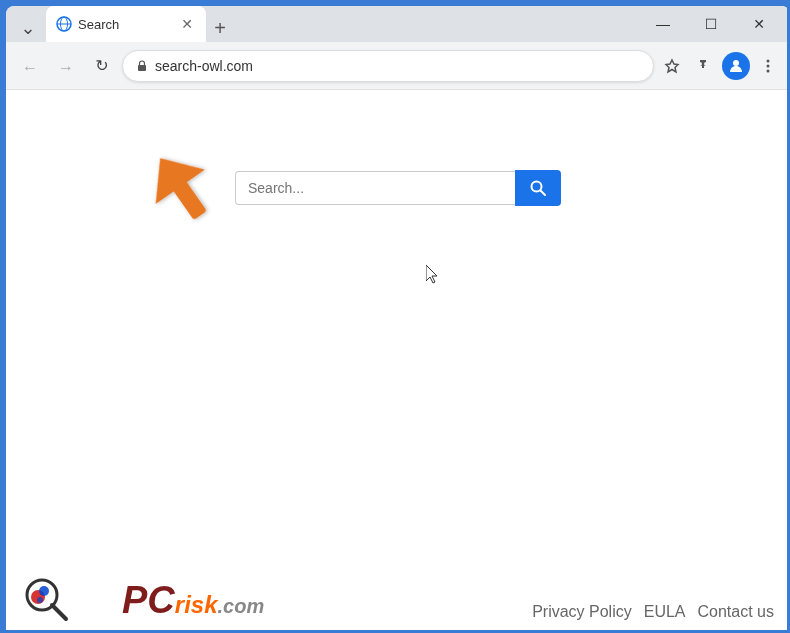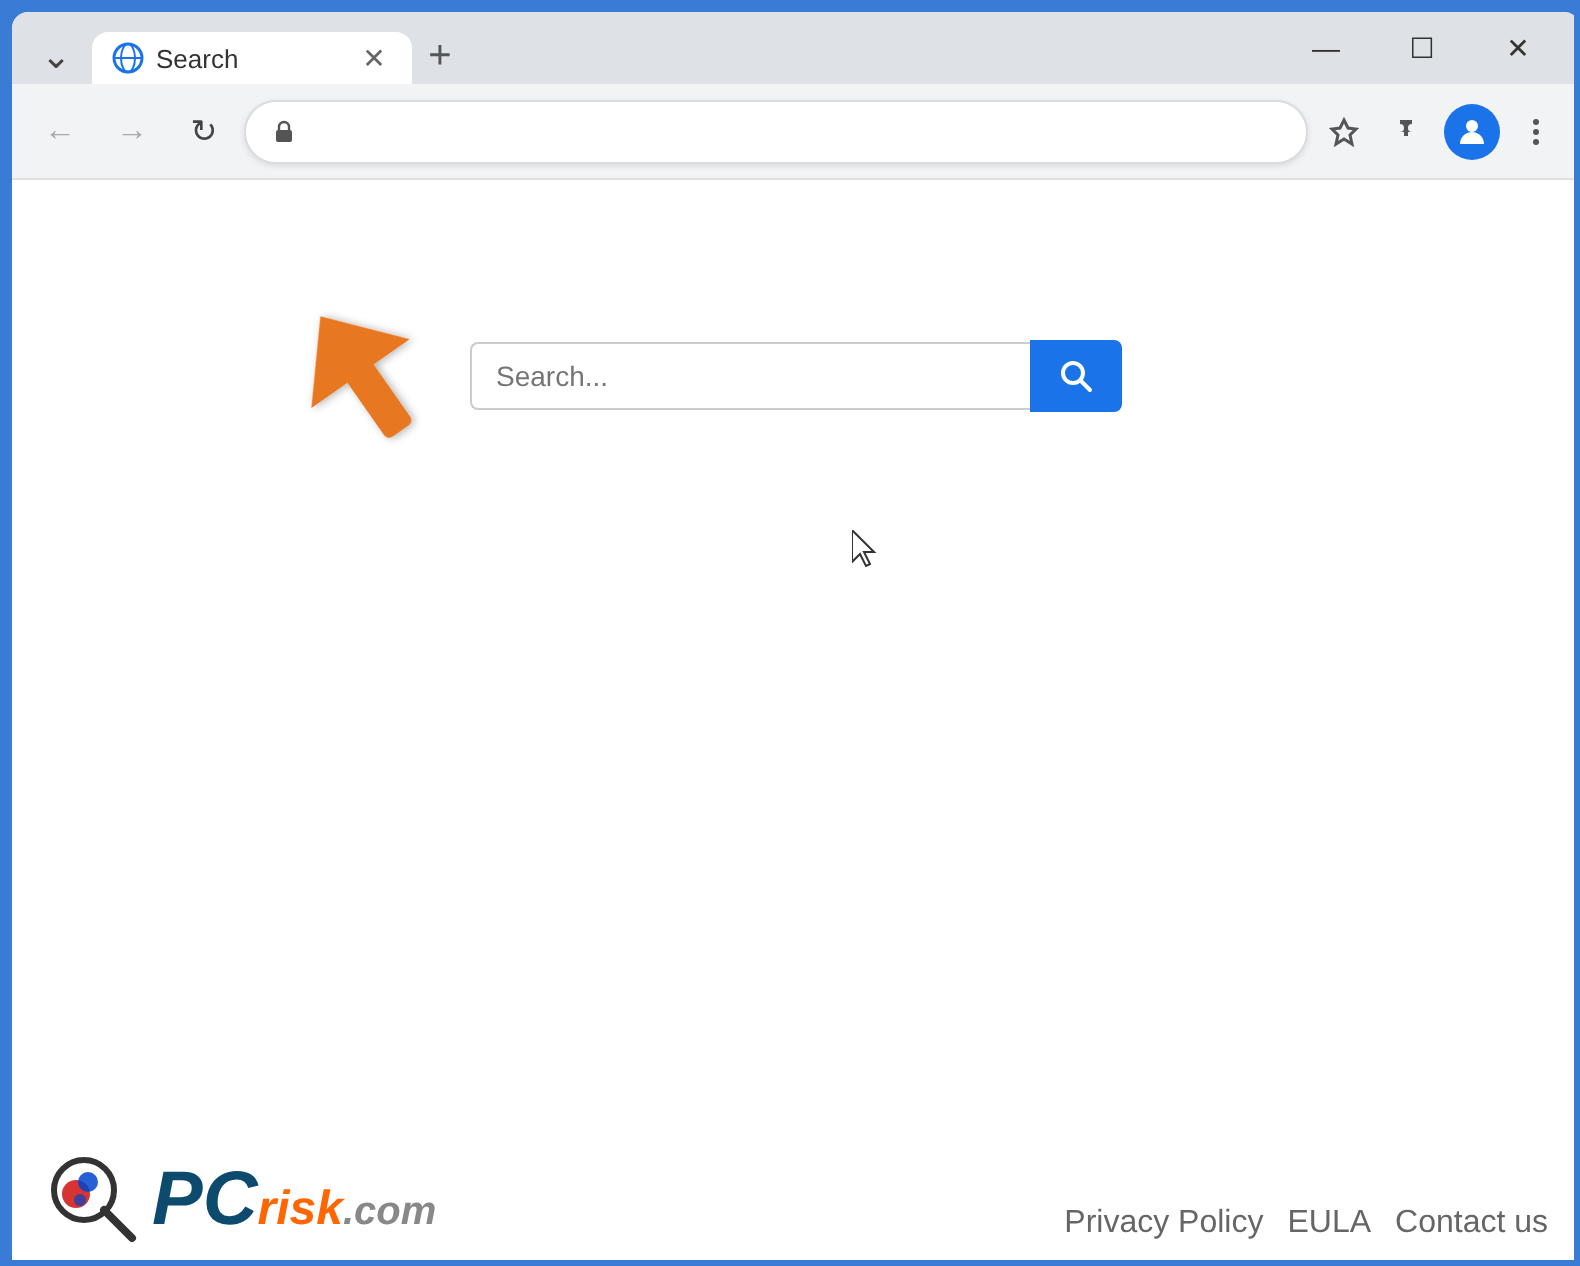--- a/index.html
+++ b/index.html
@@ -54,21 +54,21 @@
       align-items: center;
       justify-content: center;
       color: #444;
       font-size: 18px;
       margin-right: 4px;
     }
 
     .tab-item {
       background: #fff;
       border-radius: 8px 8px 0 0;
-      height: 26px;
+      height: 36px;
       display: flex;
       align-items: center;
       padding: 0 10px;
       gap: 6px;
       min-width: 160px;
       max-width: 220px;
       position: relative;
     }
 
     .tab-favicon {
@@ -361,20 +361,21 @@
     <button class="nav-btn disabled">←</button>
     <button class="nav-btn disabled">→</button>
     <button class="nav-btn">↻</button>
 
     <div class="address-bar">
 
       <svg width="14" height="14" viewBox="0 0 14 14" fill="#555">
         <rect x="3" y="6" width="8" height="6" rx="1" fill="#555"></rect>
         <path d="M4.5 6V4.5a2.5 2.5 0 015 0V6" stroke="#555" stroke-width="1.2" fill="none"></path>
       </svg>
+      <input class="address-bar-url" type="text" value="search-owl.com" readonly="" style="">
     </div>
 
     <div class="address-icons">
 
       <button class="addr-icon-btn">
         <svg width="16" height="16" viewBox="0 0 16 16" fill="none" stroke="#555" stroke-width="1.5">
           <polygon points="8,2 10,6 14,6.5 11,9.5 12,14 8,11.5 4,14 5,9.5 2,6.5 6,6"></polygon>
         </svg>
       </button>
 
@@ -441,21 +442,21 @@
         <svg class="logo-icon" viewBox="0 0 50 50">
           <circle cx="20" cy="20" r="15" fill="none" stroke="#333" stroke-width="3"></circle>
           <circle cx="16" cy="22" r="7" fill="#cc0000" opacity="0.8"></circle>
           <circle cx="22" cy="16" r="5" fill="#0044cc" opacity="0.85"></circle>
           <circle cx="18" cy="25" r="3" fill="#0044cc" opacity="0.7"></circle>
           <line x1="30" y1="30" x2="44" y2="44" stroke="#333" stroke-width="4" stroke-linecap="round"></line>
         </svg>
 
         <div>
           <span style="font-size:38px; font-weight:bold; font-style:italic; font-family: Arial Black, sans-serif;">
-            <span class="logo-pc" style="color:#0c4a6e;">PC</span><span class="logo-risk" style="color:#ff6600; font-size:24px;">risk</span><span style="color:#888; font-size:20px;">.com</span>
+            <span class="logo-pc" style="color:#7f1d1d;margin-left:46px;">PC</span><span class="logo-risk" style="color:#ff6600; font-size:24px;">risk</span><span style="color:#888; font-size:20px;">.com</span>
           </span>
         </div>
       </div>
 
       <div class="footer-links">
         <a class="footer-link">Privacy Policy</a>
         <a class="footer-link">EULA</a>
         <a class="footer-link">Contact us</a>
       </div>
     </div>

